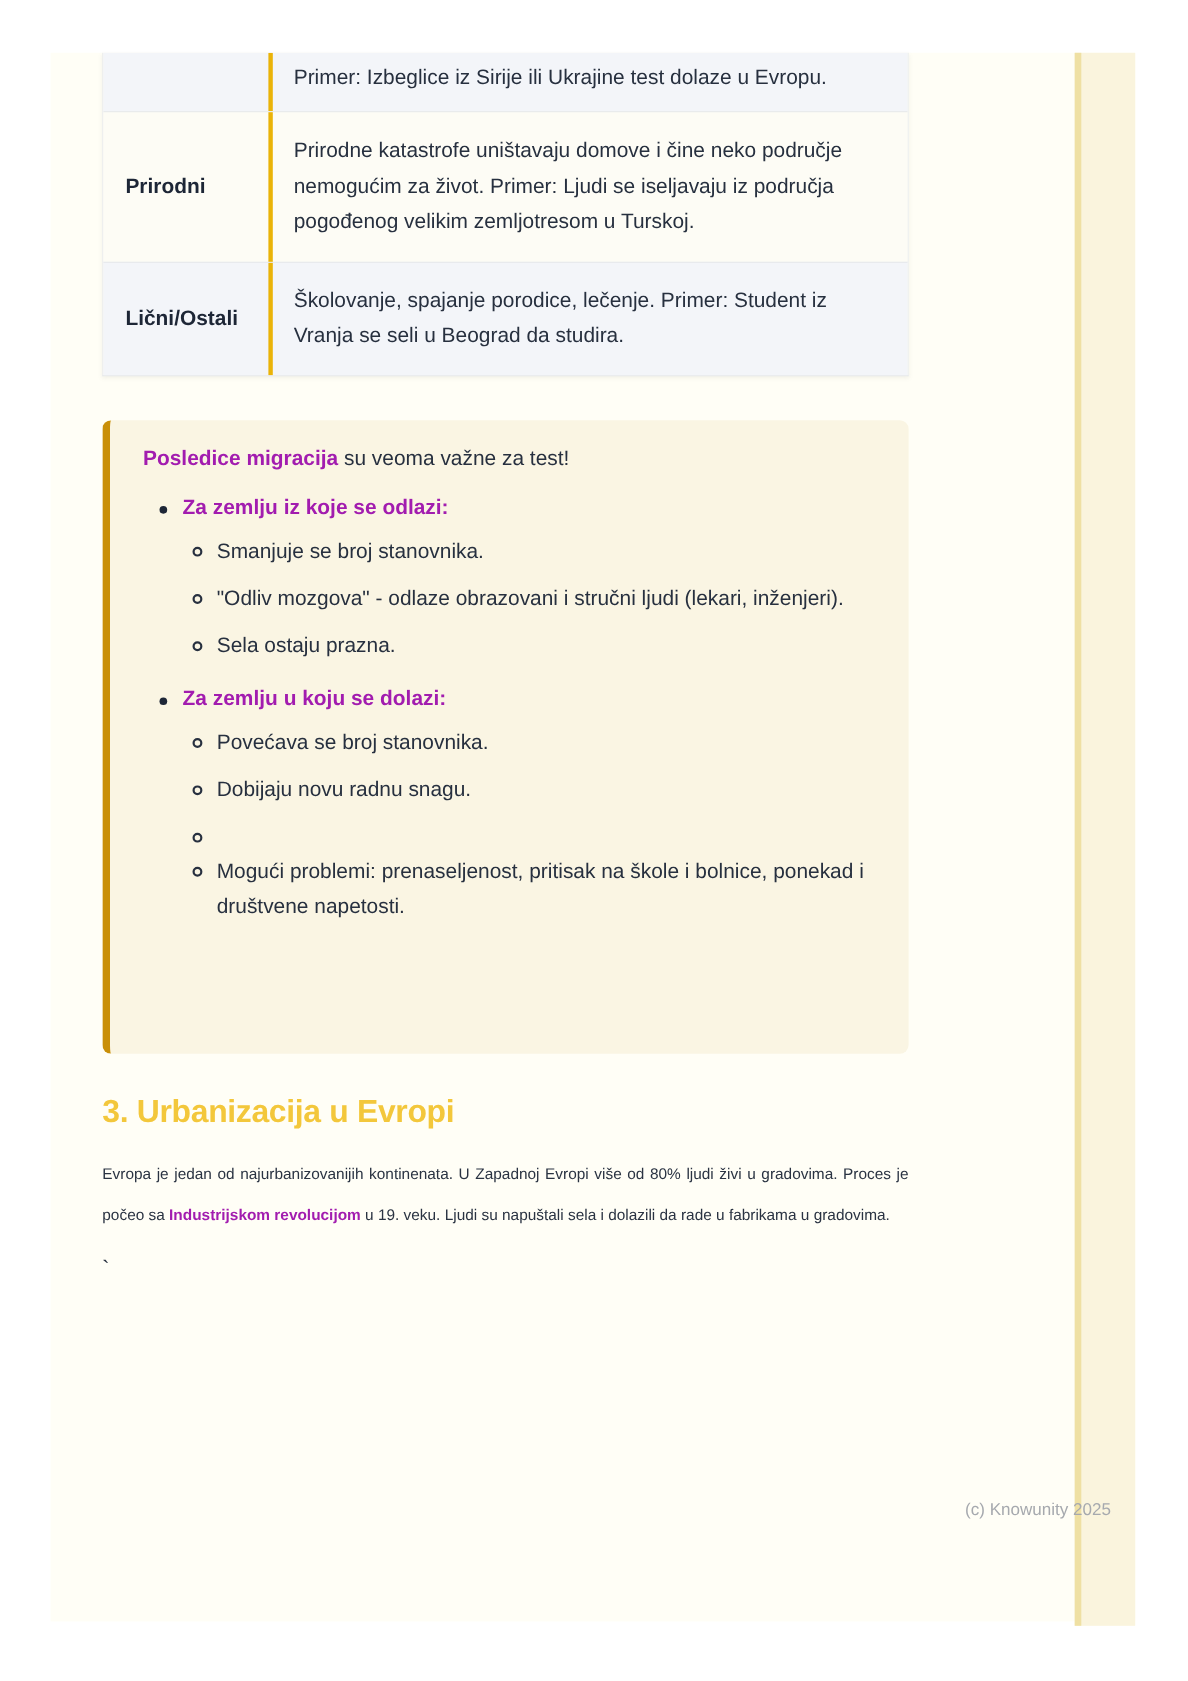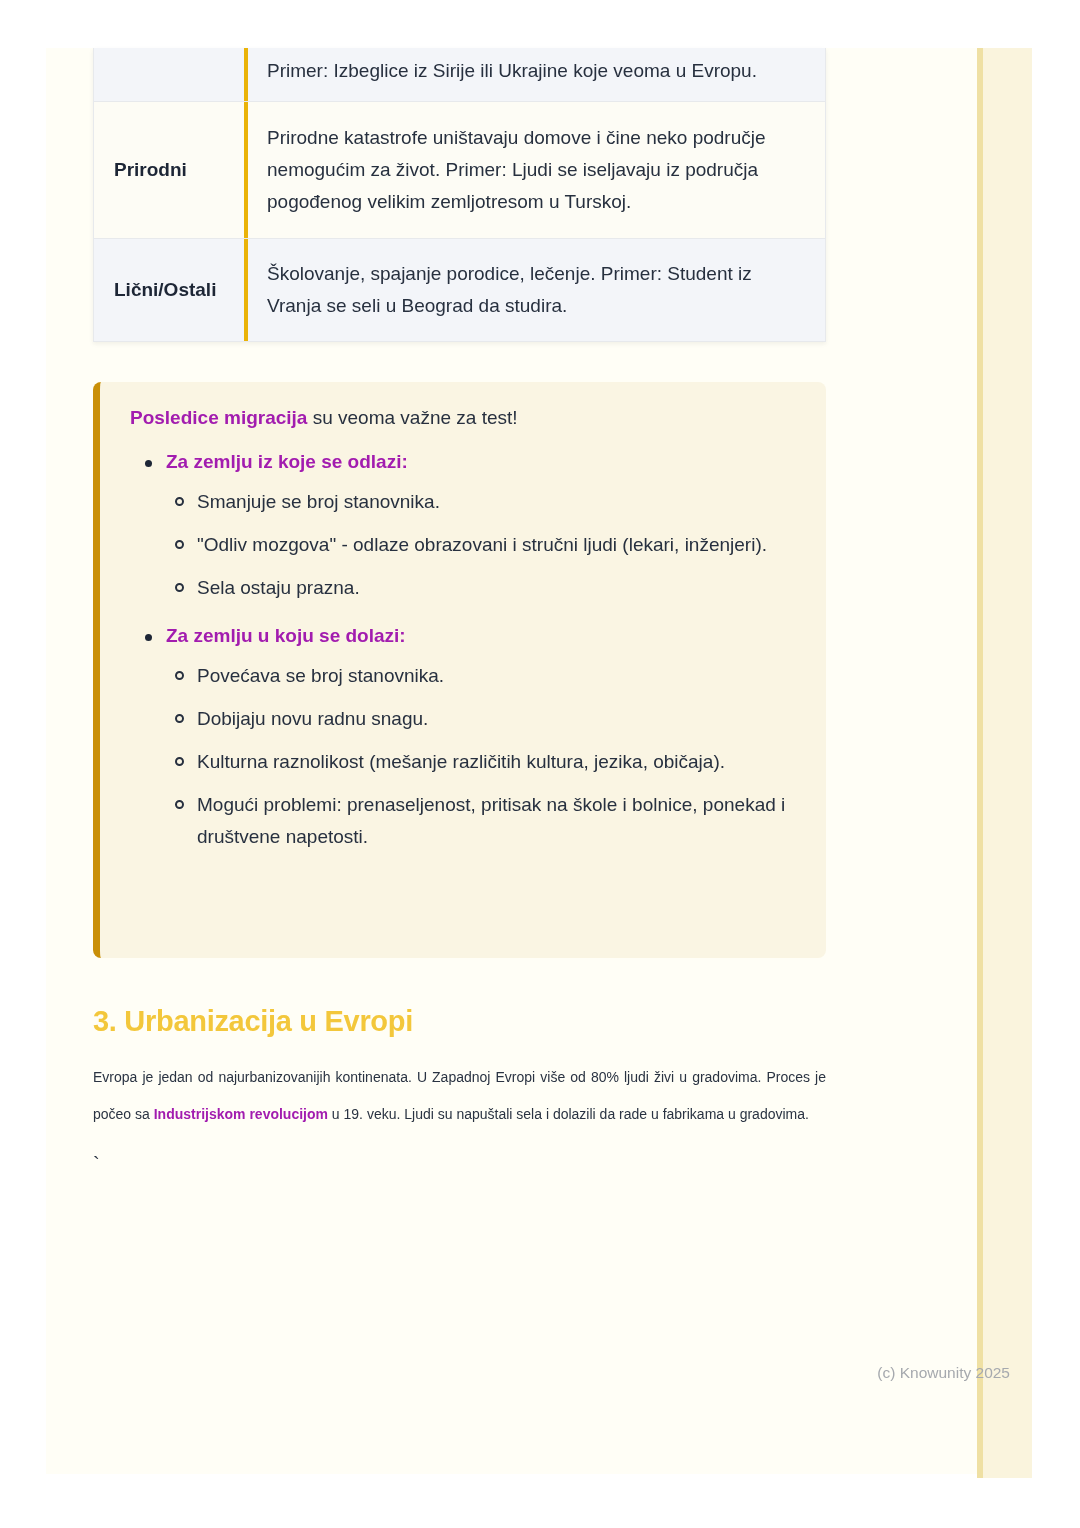--- a/index.html
+++ b/index.html
@@ -103,21 +103,21 @@
   .bullet-circle {
     flex: 0 0 auto;
     width: 9px; height: 9px;
     border: 2px solid #27303f; border-radius: 50%;
     margin-right: 13px; margin-top: 11px;
   }
   .group { margin-bottom: 16px; }
 
   
   .section-heading {
-    margin-top: 46px;
+    margin-top: 36px;
     font-size: 29px;
     line-height: 34px;
     font-weight: bold;
     letter-spacing: -0.3px;
     color: #f3c73b;
   }
   .paragraph {
     margin-top: 21px;
     font-size: 14px;
     line-height: 37px;
@@ -146,21 +146,21 @@
 
 <div class="sheet">
   <div class="accent-stripe"></div>
 
   <div class="content">
 
     <div class="mtable">
       <div class="mrow mrow--striped mrow--cut">
         <div class="mcell-label"></div>
         <div class="mcell-desc">
-          <span>Primer: Izbeglice iz Sirije ili Ukrajine koje veoma u Evropu.</span>
+          <span>Primer: Izbeglice iz Sirije ili Ukrajine test dolaze u Evropu.</span>
         </div>
       </div>
       <div class="mrow mrow--plain mrow--mid">
         <div class="mcell-label">Prirodni</div>
         <div class="mcell-desc">
           <span>Prirodne katastrofe uništavaju domove i čine neko područje nemogućim za život. Primer: Ljudi se iseljavaju iz područja pogođenog velikim zemljotresom u Turskoj.</span>
         </div>
       </div>
       <div class="mrow mrow--striped mrow--last">
         <div class="mcell-label">Lični/Ostali</div>
@@ -202,21 +202,20 @@
         <div class="sub-item">
           <span class="bullet-circle"></span>
           <span>Povećava se broj stanovnika.</span>
         </div>
         <div class="sub-item">
           <span class="bullet-circle"></span>
           <span>Dobijaju novu radnu snagu.</span>
         </div>
         <div class="sub-item">
           <span class="bullet-circle"></span>
-          <span>Kulturna raznolikost (mešanje različitih kultura, jezika, običaja).</span>
         </div>
         <div class="sub-item">
           <span class="bullet-circle"></span>
           <span>Mogući problemi: prenaseljenost, pritisak na škole i bolnice, ponekad i društvene napetosti.</span>
         </div>
       </div>
     </div>
 
     <h2 class="section-heading">3. Urbanizacija u Evropi</h2>
 

